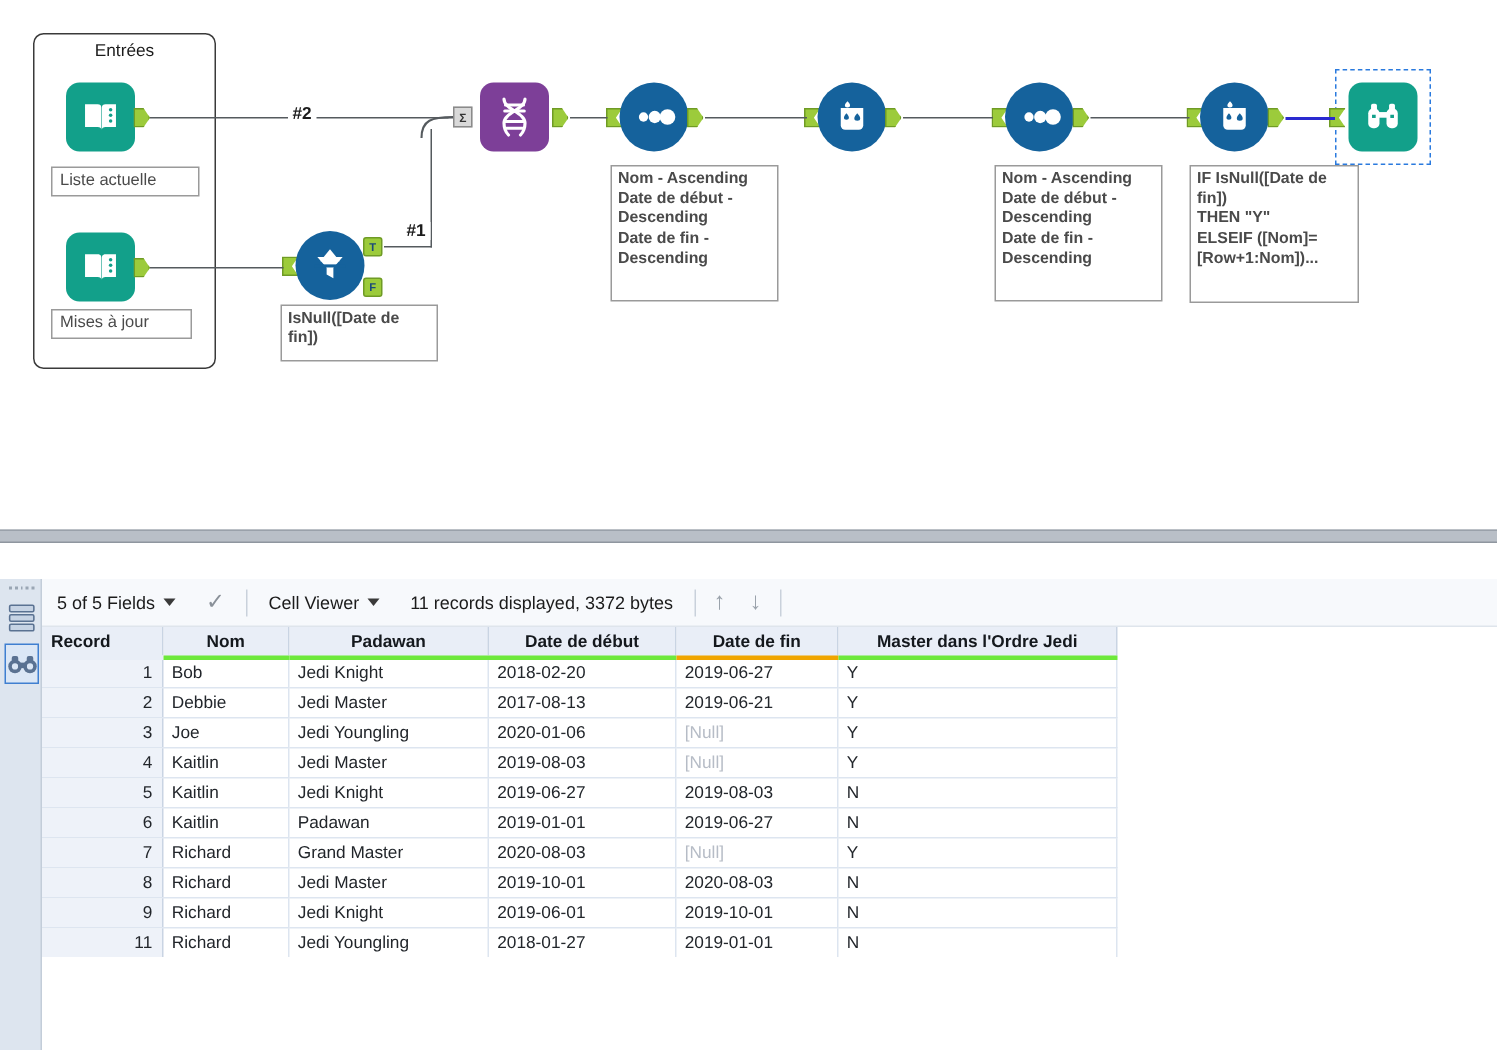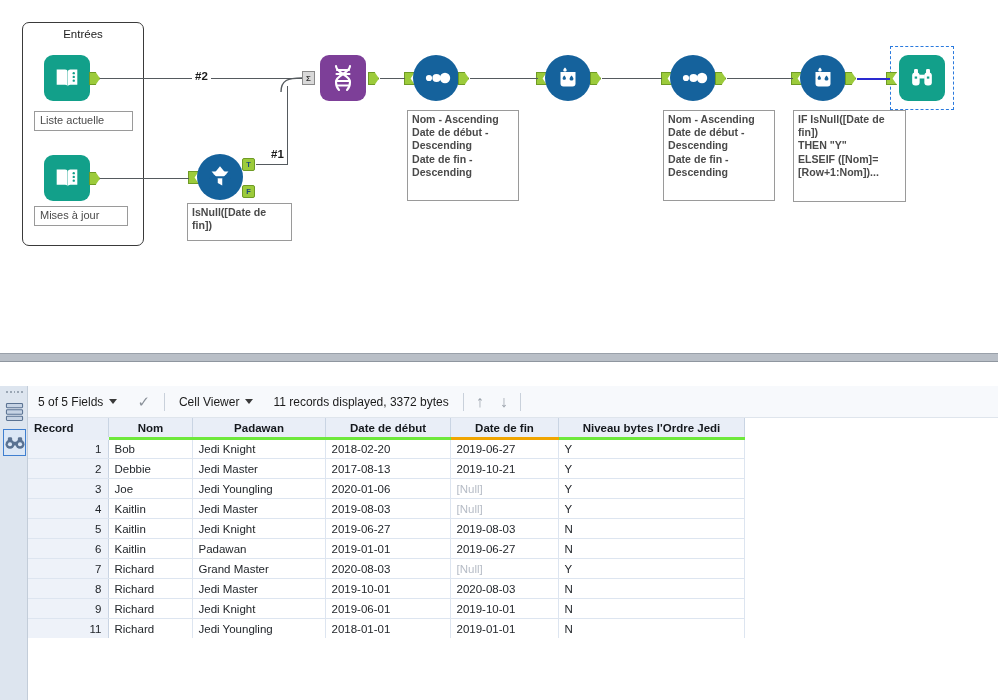--- a/index.html
+++ b/index.html
@@ -471,38 +471,38 @@
           <col class="col-df">
           <col class="col-ord">
       </colgroup>
       <thead>
         <tr>
           <th class="rec">Record</th>
           <th>Nom</th>
           <th>Padawan</th>
           <th>Date de début</th>
           <th class="orange-underline">Date de fin</th>
-          <th>Niveau bytes l'Ordre Jedi</th>
+          <th>Master dans l'Ordre Jedi</th>
         </tr>
       </thead>
       <tbody id="tbody">
           <tr>
             <td class="rec">1</td>
             <td>Bob</td>
             <td>Jedi Knight</td>
             <td>2018-02-20</td>
             <td>2019-06-27</td>
             <td>Y</td>
           </tr>
           <tr>
             <td class="rec">2</td>
             <td>Debbie</td>
             <td>Jedi Master</td>
             <td>2017-08-13</td>
-            <td>2019-10-21</td>
+            <td>2019-06-21</td>
             <td>Y</td>
           </tr>
           <tr>
             <td class="rec">3</td>
             <td>Joe</td>
             <td>Jedi Youngling</td>
             <td>2020-01-06</td>
             <td class="nullval">[Null]</td>
             <td>Y</td>
           </tr>
@@ -551,21 +551,21 @@
             <td>Richard</td>
             <td>Jedi Knight</td>
             <td>2019-06-01</td>
             <td>2019-10-01</td>
             <td>N</td>
           </tr>
           <tr>
             <td class="rec">11</td>
             <td>Richard</td>
             <td>Jedi Youngling</td>
-            <td>2018-01-01</td>
+            <td>2018-01-27</td>
             <td>2019-01-01</td>
             <td>N</td>
           </tr>
         </tbody>
     </table>
   </div>
 
 </div>
 
 </body></html>

